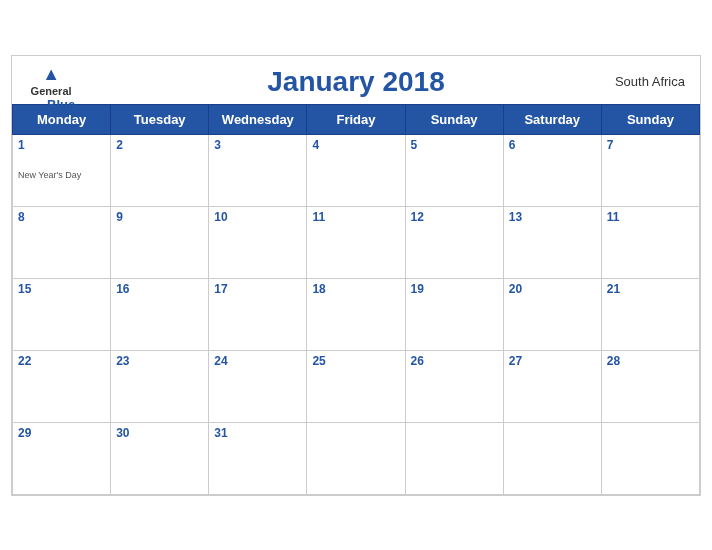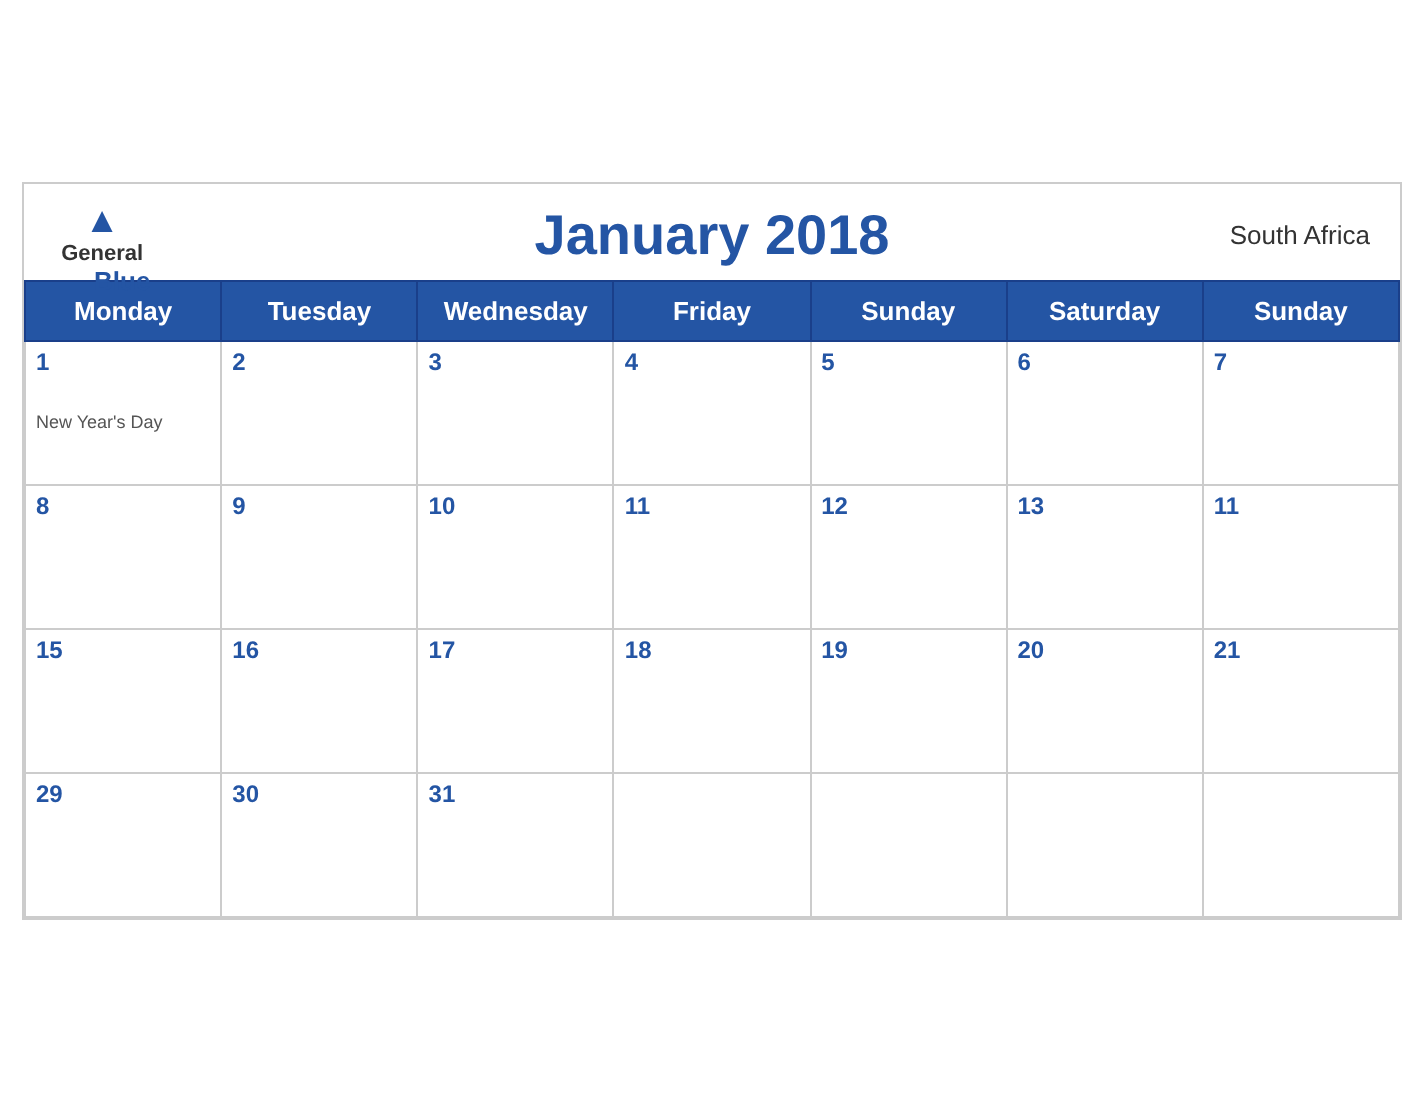--- a/index.html
+++ b/index.html
@@ -189,20 +189,43 @@
           </td>
           <td>
             <span class="day-number">20</span>
           </td>
           <td>
             <span class="day-number">21</span>
           </td>
         </tr>
         <tr>
           <td>
+            <span class="day-number">22</span>
+          </td>
+          <td>
+            <span class="day-number">23</span>
+          </td>
+          <td>
+            <span class="day-number">24</span>
+          </td>
+          <td>
+            <span class="day-number">25</span>
+          </td>
+          <td>
+            <span class="day-number">26</span>
+          </td>
+          <td>
+            <span class="day-number">27</span>
+          </td>
+          <td>
+            <span class="day-number">28</span>
+          </td>
+        </tr>
+        <tr>
+          <td>
             <span class="day-number">29</span>
           </td>
           <td>
             <span class="day-number">30</span>
           </td>
           <td>
             <span class="day-number">31</span>
           </td>
           <td class="empty-cell"></td>
           <td class="empty-cell"></td>

